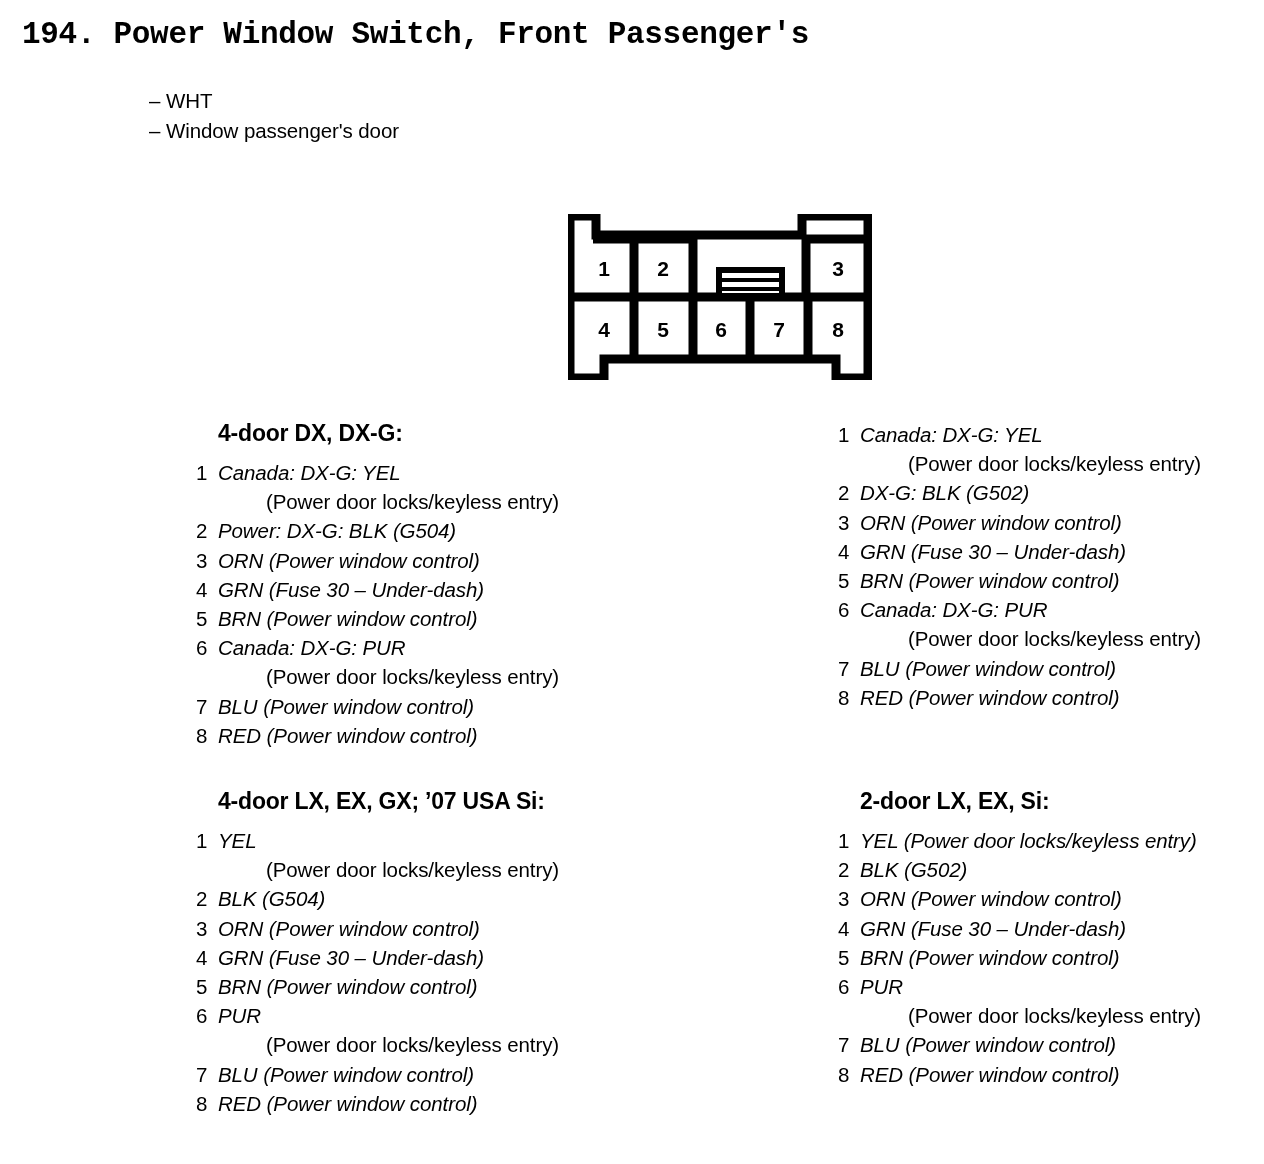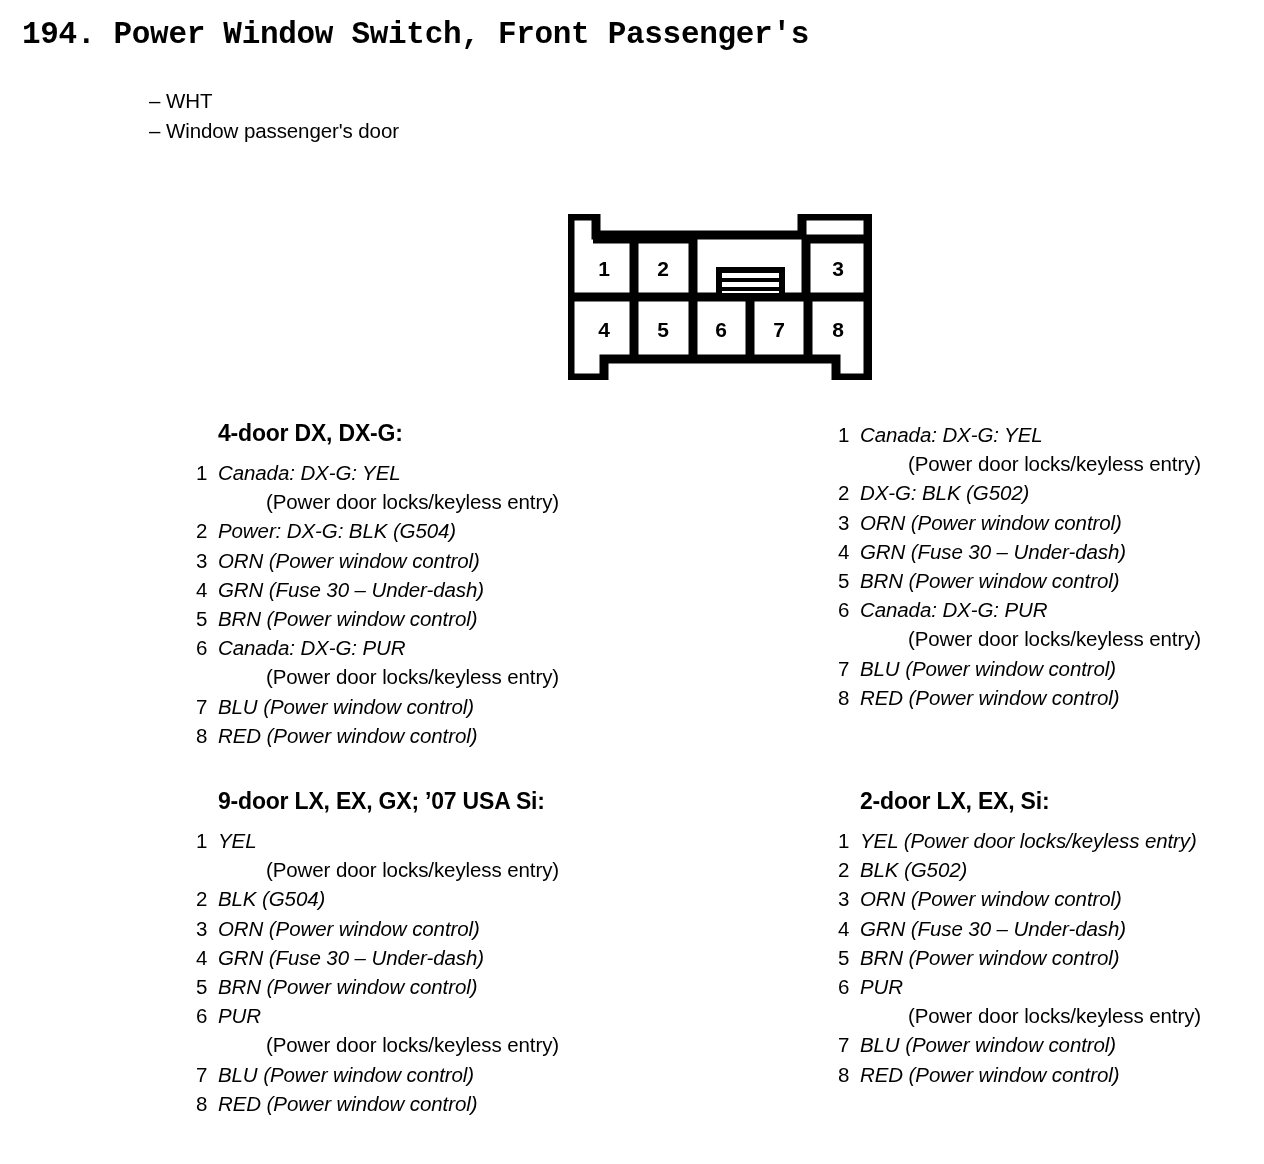--- a/index.html
+++ b/index.html
@@ -229,21 +229,21 @@
         <span class="pin-text"><span class="pin-main">BLU (Power window control)</span></span>
       </li>
       <li class="pin-row">
         <span class="pin-index">8</span>
         <span class="pin-text"><span class="pin-main">RED (Power window control)</span></span>
       </li>
     </ul>
 </div>
 
 <div class="col col-left block-b">
-  <div class="group-title">9-door LX, EX, GX; ’07 USA Si:</div>
+  <div class="group-title">4-door LX, EX, GX; ’07 USA Si:</div>
   <ul class="pin-list">
       <li class="pin-row">
         <span class="pin-index">1</span>
         <span class="pin-text"><span class="pin-main">YEL</span><span class="cont">(Power door locks/keyless entry)</span></span>
       </li>
       <li class="pin-row">
         <span class="pin-index">2</span>
         <span class="pin-text"><span class="pin-main">BLK (G504)</span></span>
       </li>
       <li class="pin-row">

